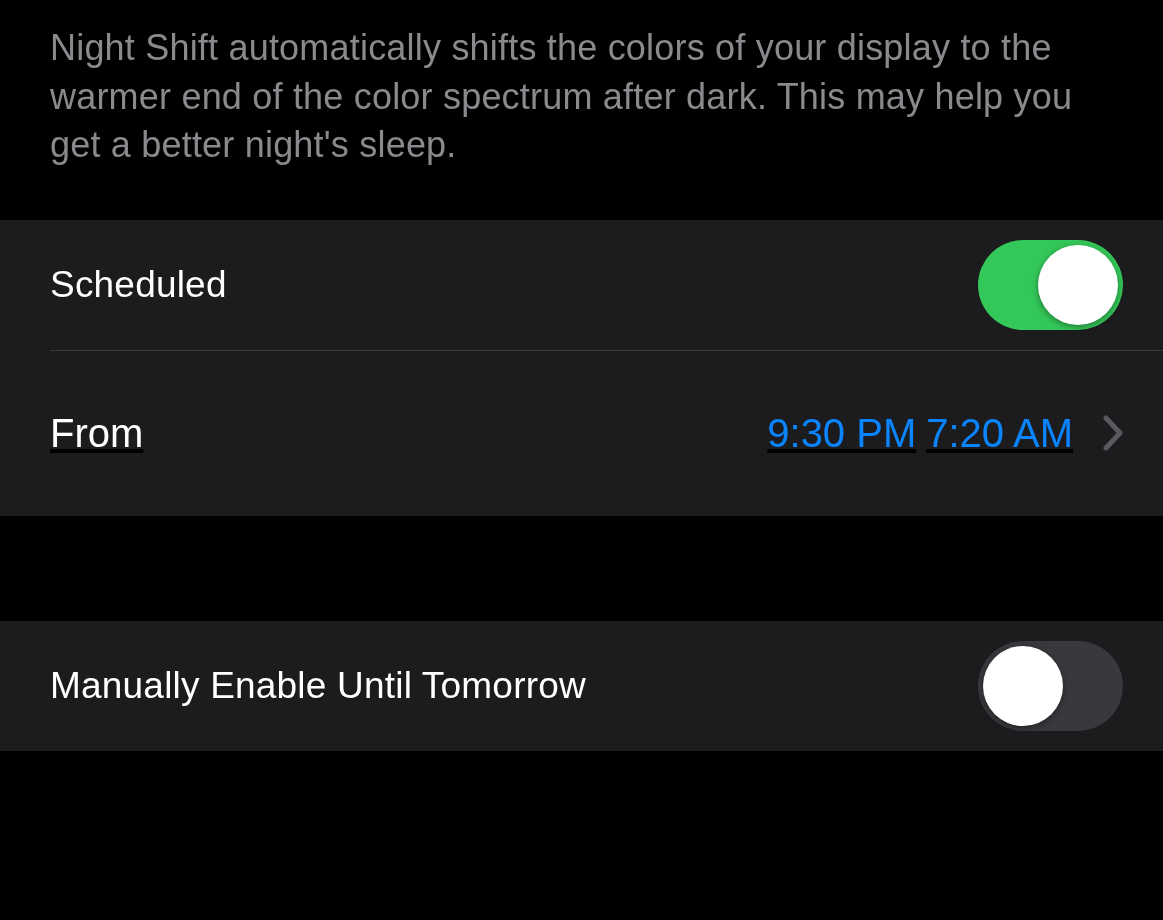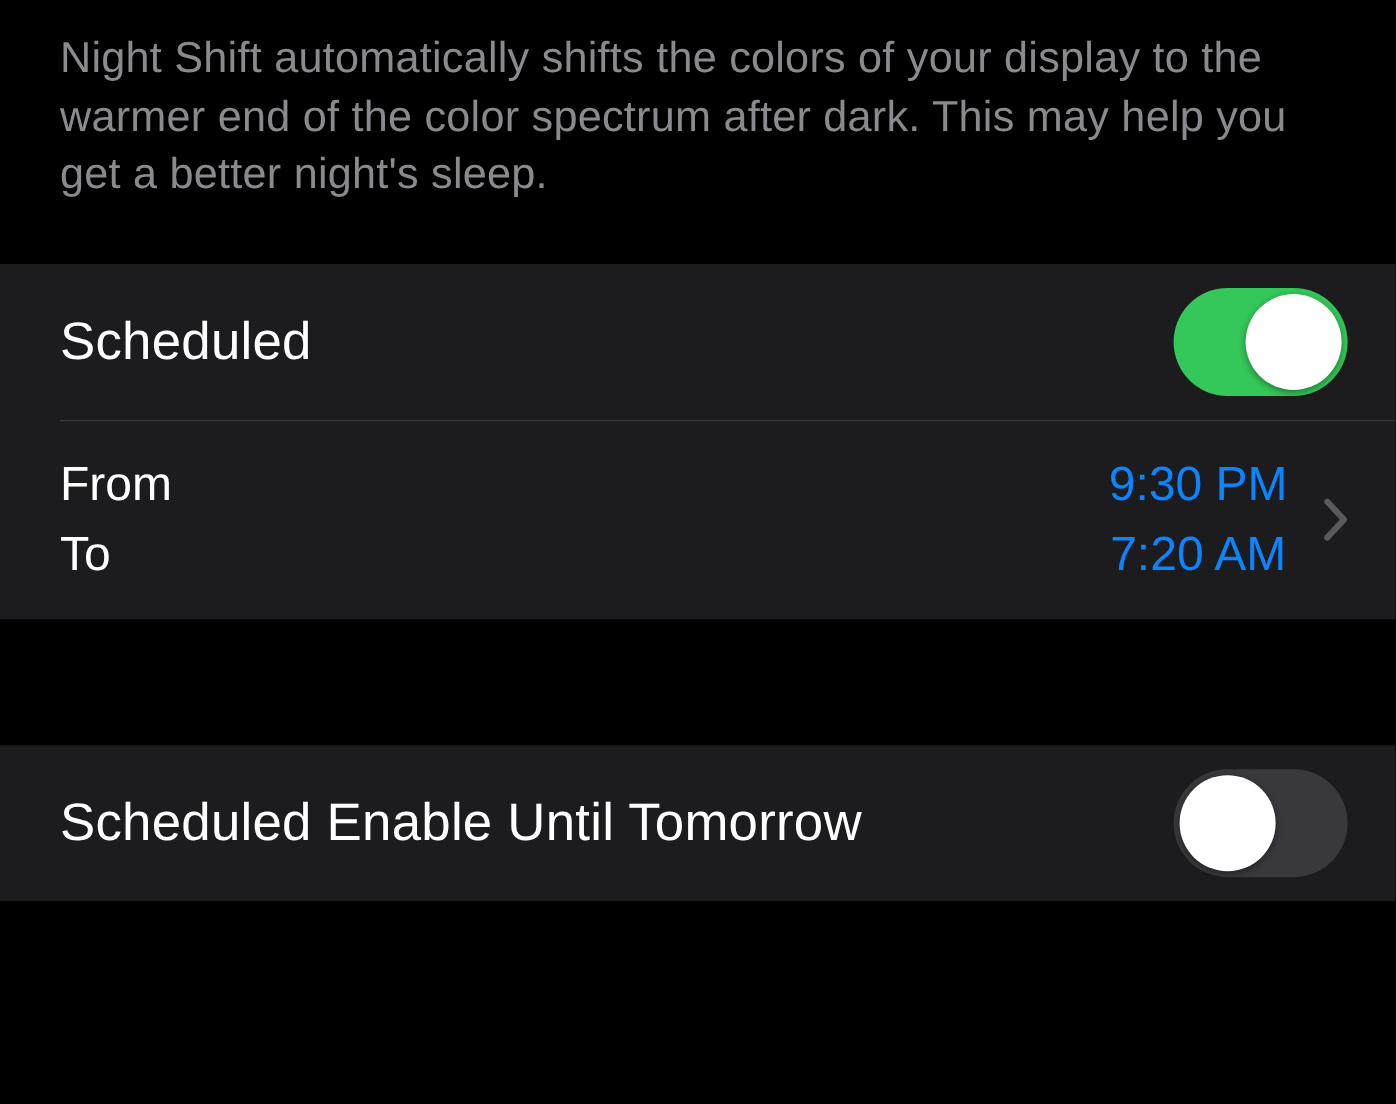--- a/index.html
+++ b/index.html
@@ -28,27 +28,27 @@
       padding: 0 40px 0 50px;
       min-height: 130px;
     }
     .divider {
       height: 1px;
       background: #3a3a3c;
       margin-left: 50px;
     }
     .row-label {
       color: #ffffff;
-      font-size: 44px;
+      font-size: 37px;
       letter-spacing: 0.2px;
     }
     .two-line {
       display: flex;
-      flex-direction: column;
       gap: 10px;
+      text-decoration: underline;
     }
     .two-line span {
       font-size: 40px;
       line-height: 1.2;
     }
     .values-col {
       text-align: right;
     }
     .value-link {
       color: #0a84ff;
@@ -98,36 +98,35 @@
   <div class="row">
     <span class="row-label">Scheduled</span>
     <div class="switch on">
       <div class="switch-knob"></div>
     </div>
   </div>
   <div class="divider"></div>
   <div class="row time-row">
     <div class="two-line">
       <span class="white-label">From</span>
-      <span class="white-label">To</span>
     </div>
     <div class="right-side">
       <div class="two-line values-col">
         <span class="value-link">9:30 PM</span>
         <span class="value-link">7:20 AM</span>
       </div>
       <svg class="chevron" width="20" height="36" viewBox="0 0 20 36">
         <polyline points="3,3 17,18 3,33" fill="none" stroke="currentColor" stroke-width="5" stroke-linecap="round" stroke-linejoin="round"></polyline>
       </svg>
     </div>
   </div>
 </div>
 
 <div class="spacer"></div>
 
 <div class="group">
   <div class="row">
-    <span class="row-label">Scheduled Enable Until Tomorrow</span>
+    <span class="row-label">Manually Enable Until Tomorrow</span>
     <div class="switch off">
       <div class="switch-knob"></div>
     </div>
   </div>
 </div>
 
 </body></html>

